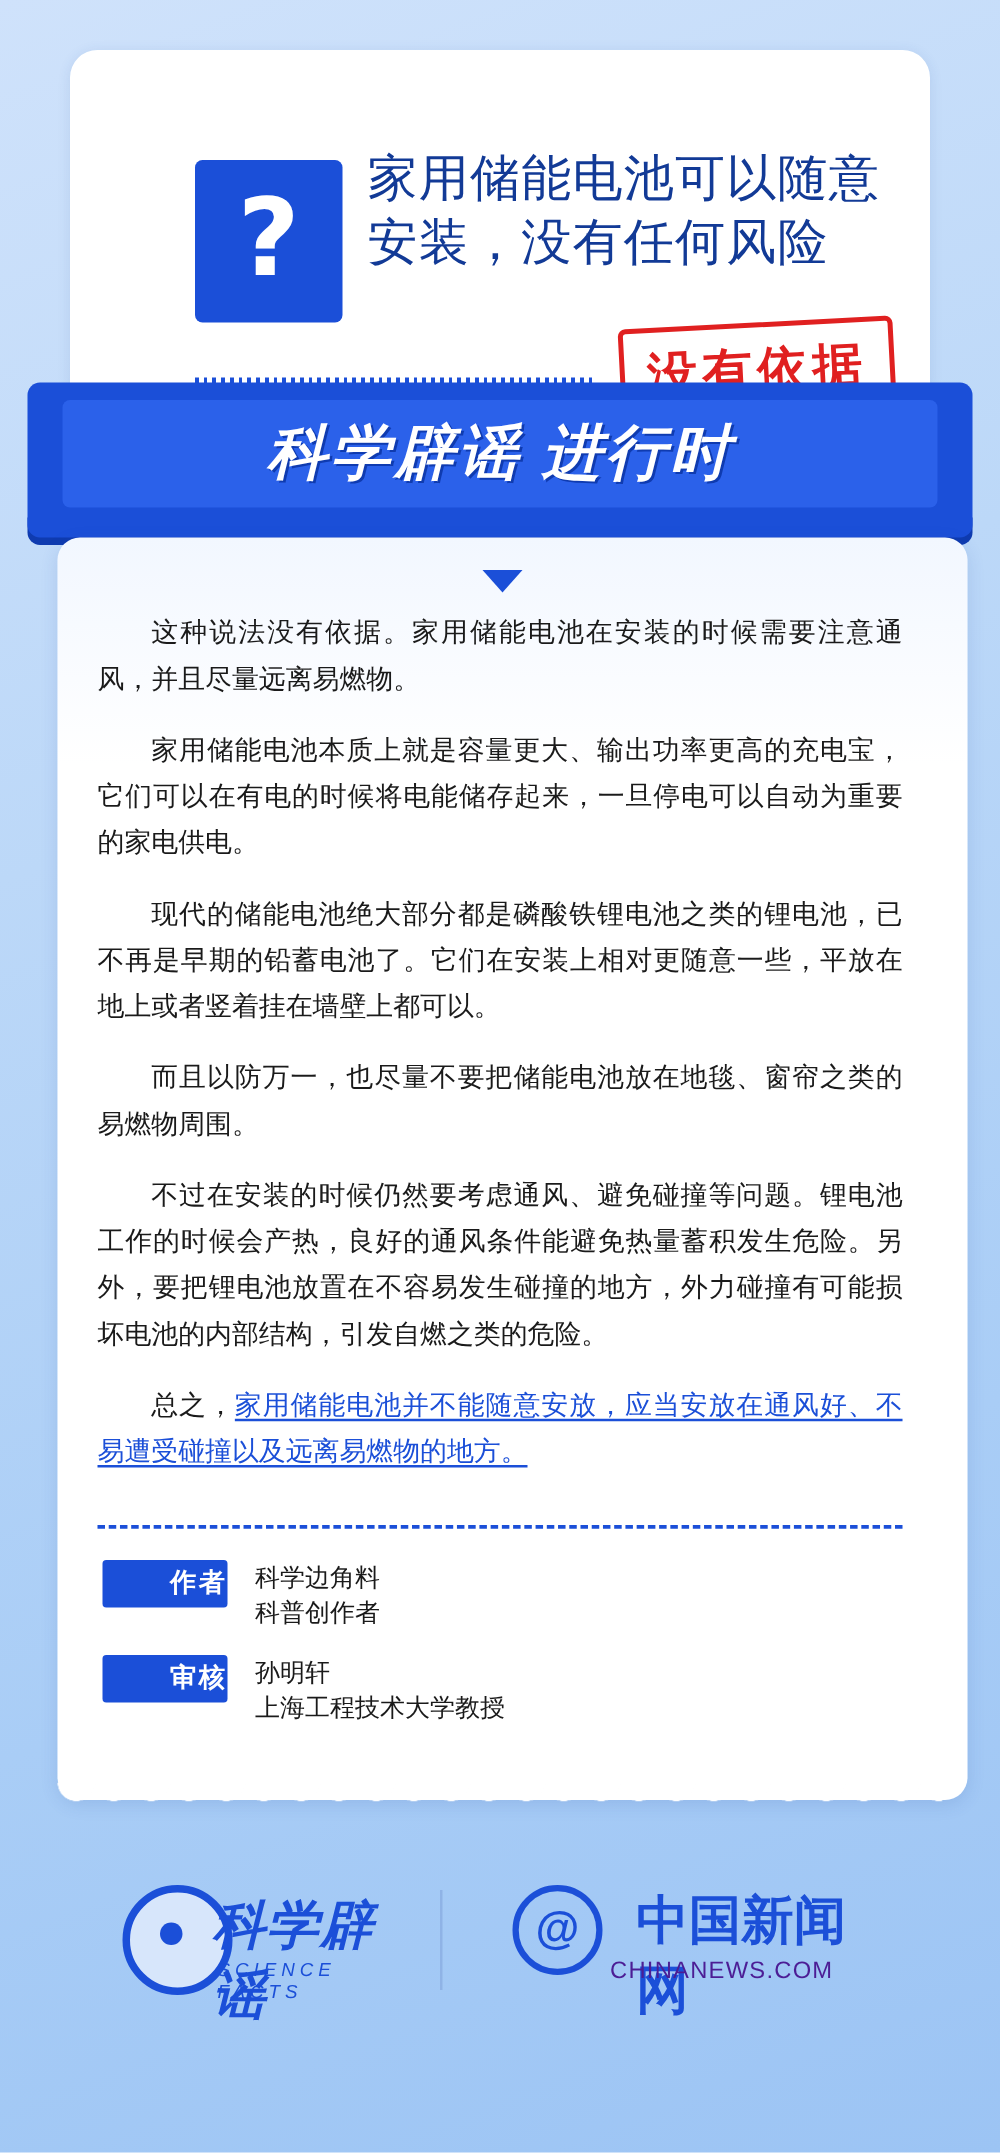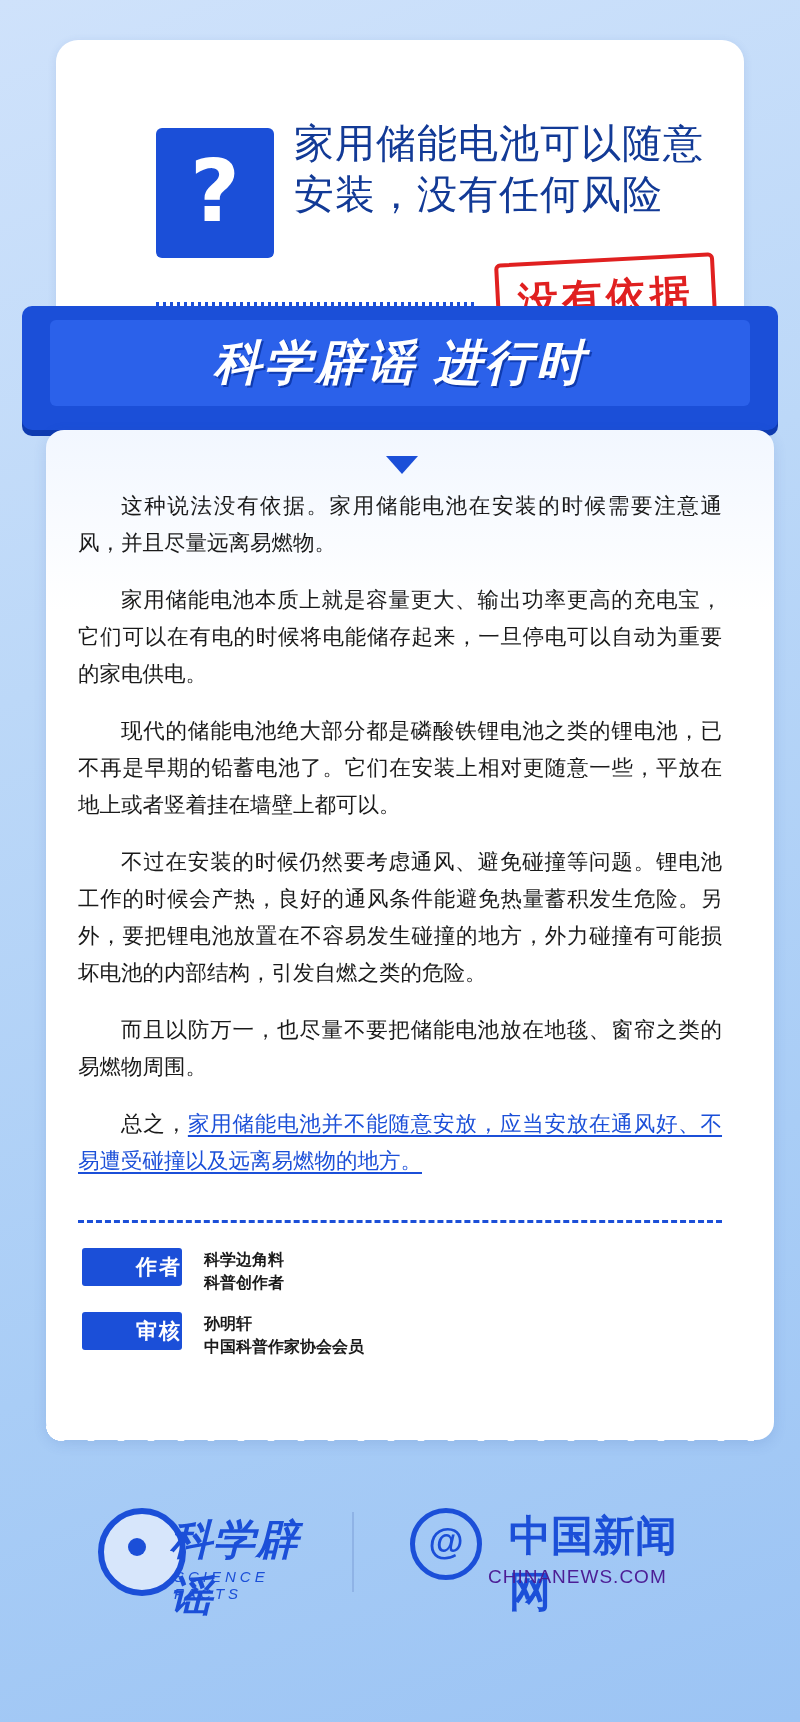--- a/index.html
+++ b/index.html
@@ -96,21 +96,21 @@
     position:absolute;left:32px;top:790px;width:644px;height:0;
     border-top:3px dashed #1b4fd8;
   }
   .credits{position:absolute;left:36px;top:818px;width:640px;}
   .credit-row{display:flex;align-items:flex-start;margin-bottom:18px;}
   .badge{
     width:100px;height:38px;background:#1b4fd8;color:#fff;
     font-size:21px;font-weight:bold;text-align:right;line-height:38px;
     letter-spacing:2px;border-radius:3px;flex:0 0 auto;
   }
-  .credit-lines{margin-left:22px;font-size:16px;color:#1a1a1a;line-height:1.42;padding-top:1px;font-weight:bold;}
+  .credit-lines{margin-left:22px;font-size:20px;color:#1a1a1a;line-height:1.42;padding-top:1px;}
 
   
   .scallop{
     position:absolute;left:46px;top:1426px;width:708px;height:30px;
     background:
       radial-gradient(circle 15px at 15px 0, #ffffff 98%, transparent 100%) repeat-x;
     background-size:30px 30px;
   }
 
   
@@ -169,40 +169,40 @@
     </div>
   </div>
 
   <div class="body-card">
     <div class="arrow"></div>
 
     <div class="content">
       <p class="para">这种说法没有依据。家用储能电池在安装的时候需要注意通风，并且尽量远离易燃物。</p>
       <p class="para">家用储能电池本质上就是容量更大、输出功率更高的充电宝，它们可以在有电的时候将电能储存起来，一旦停电可以自动为重要的家电供电。</p>
       <p class="para">现代的储能电池绝大部分都是磷酸铁锂电池之类的锂电池，已不再是早期的铅蓄电池了。它们在安装上相对更随意一些，平放在地上或者竖着挂在墙壁上都可以。</p>
+      <p class="para">而且以防万一，也尽量不要把储能电池放在地毯、窗帘之类的易燃物周围。</p>
       <p class="para">不过在安装的时候仍然要考虑通风、避免碰撞等问题。锂电池工作的时候会产热，良好的通风条件能避免热量蓄积发生危险。另外，要把锂电池放置在不容易发生碰撞的地方，外力碰撞有可能损坏电池的内部结构，引发自燃之类的危险。</p>
-      <p class="para">而且以防万一，也尽量不要把储能电池放在地毯、窗帘之类的易燃物周围。</p>
       <p class="para"><span>总之，</span><span class="hl">家用储能电池并不能随意安放，应当安放在通风好、不易遭受碰撞以及远离易燃物的地方。</span></p>
     </div>
 
     <div class="dotted"></div>
 
     <div class="credits">
       <div class="credit-row">
         <div class="badge">作者</div>
         <div class="credit-lines">
           <div>科学边角料</div>
           <div>科普创作者</div>
         </div>
       </div>
       <div class="credit-row">
         <div class="badge">审核</div>
         <div class="credit-lines">
           <div>孙明轩</div>
-          <div>中国科普作家协会会员</div>
+          <div>上海工程技术大学教授</div>
         </div>
       </div>
     </div>
   </div>
 
   <div class="scallop"></div>
 
   <div class="footer">
     <div class="logo-left">
       <div class="disc"></div>

